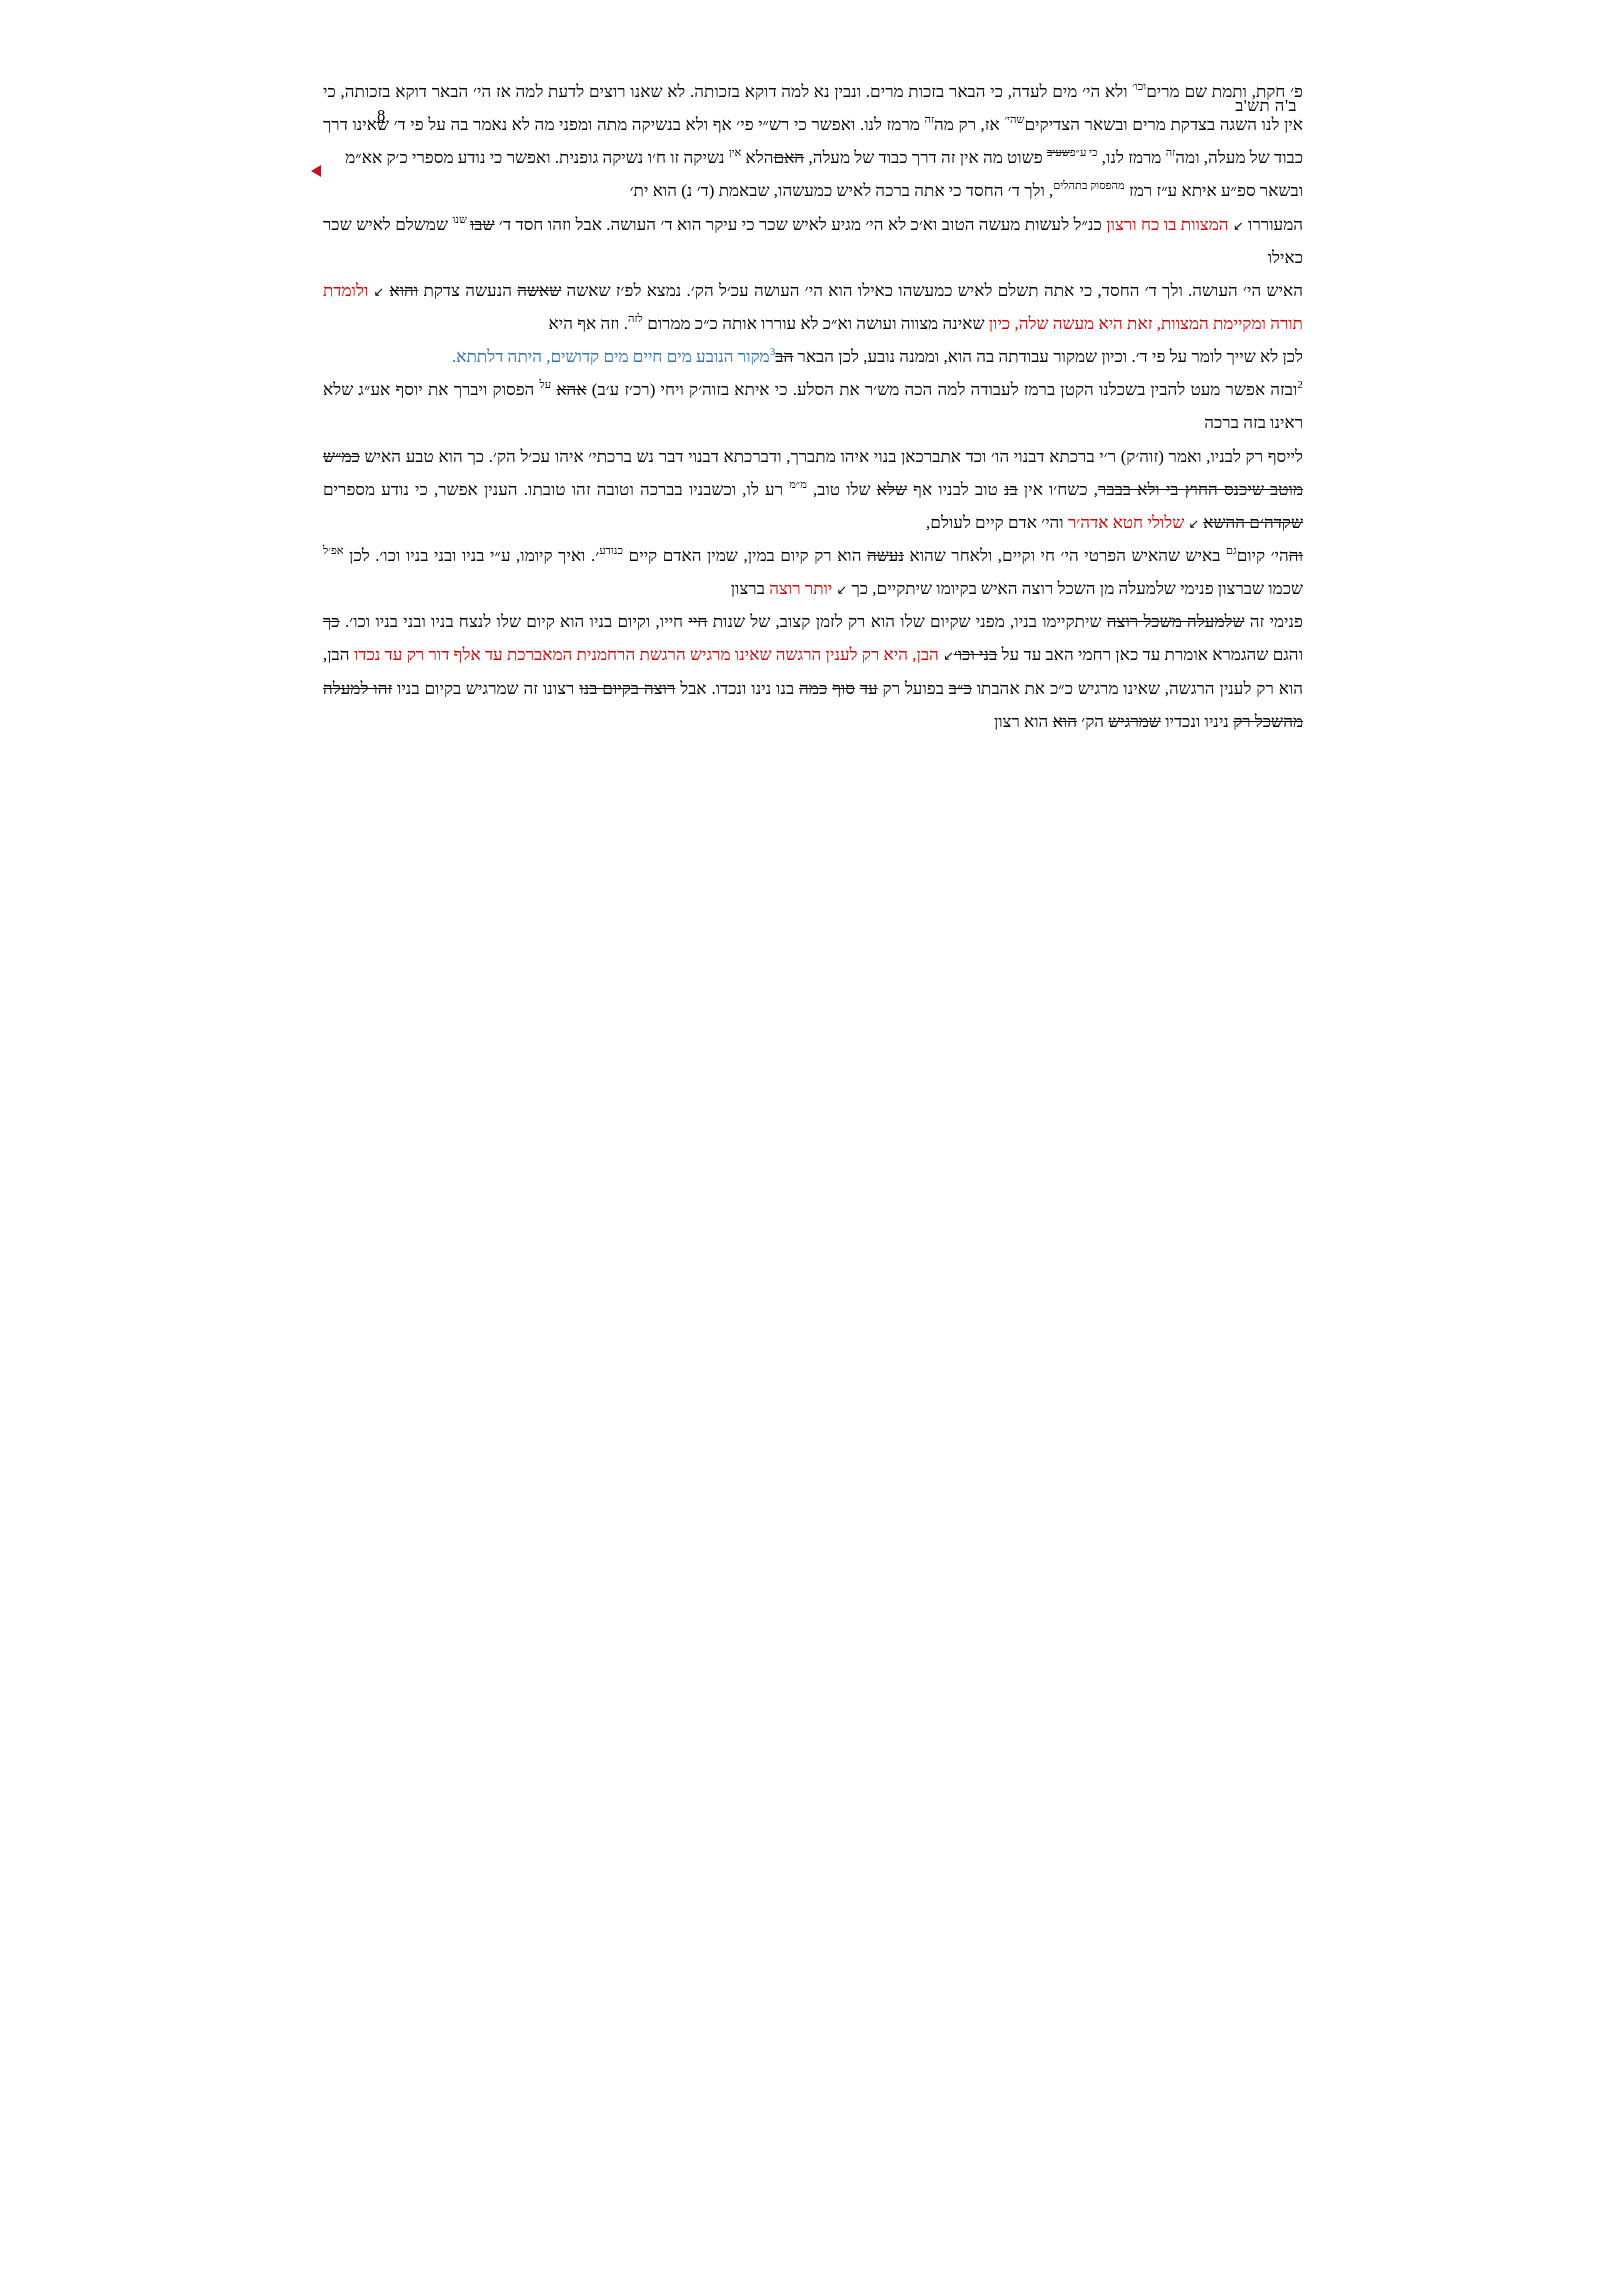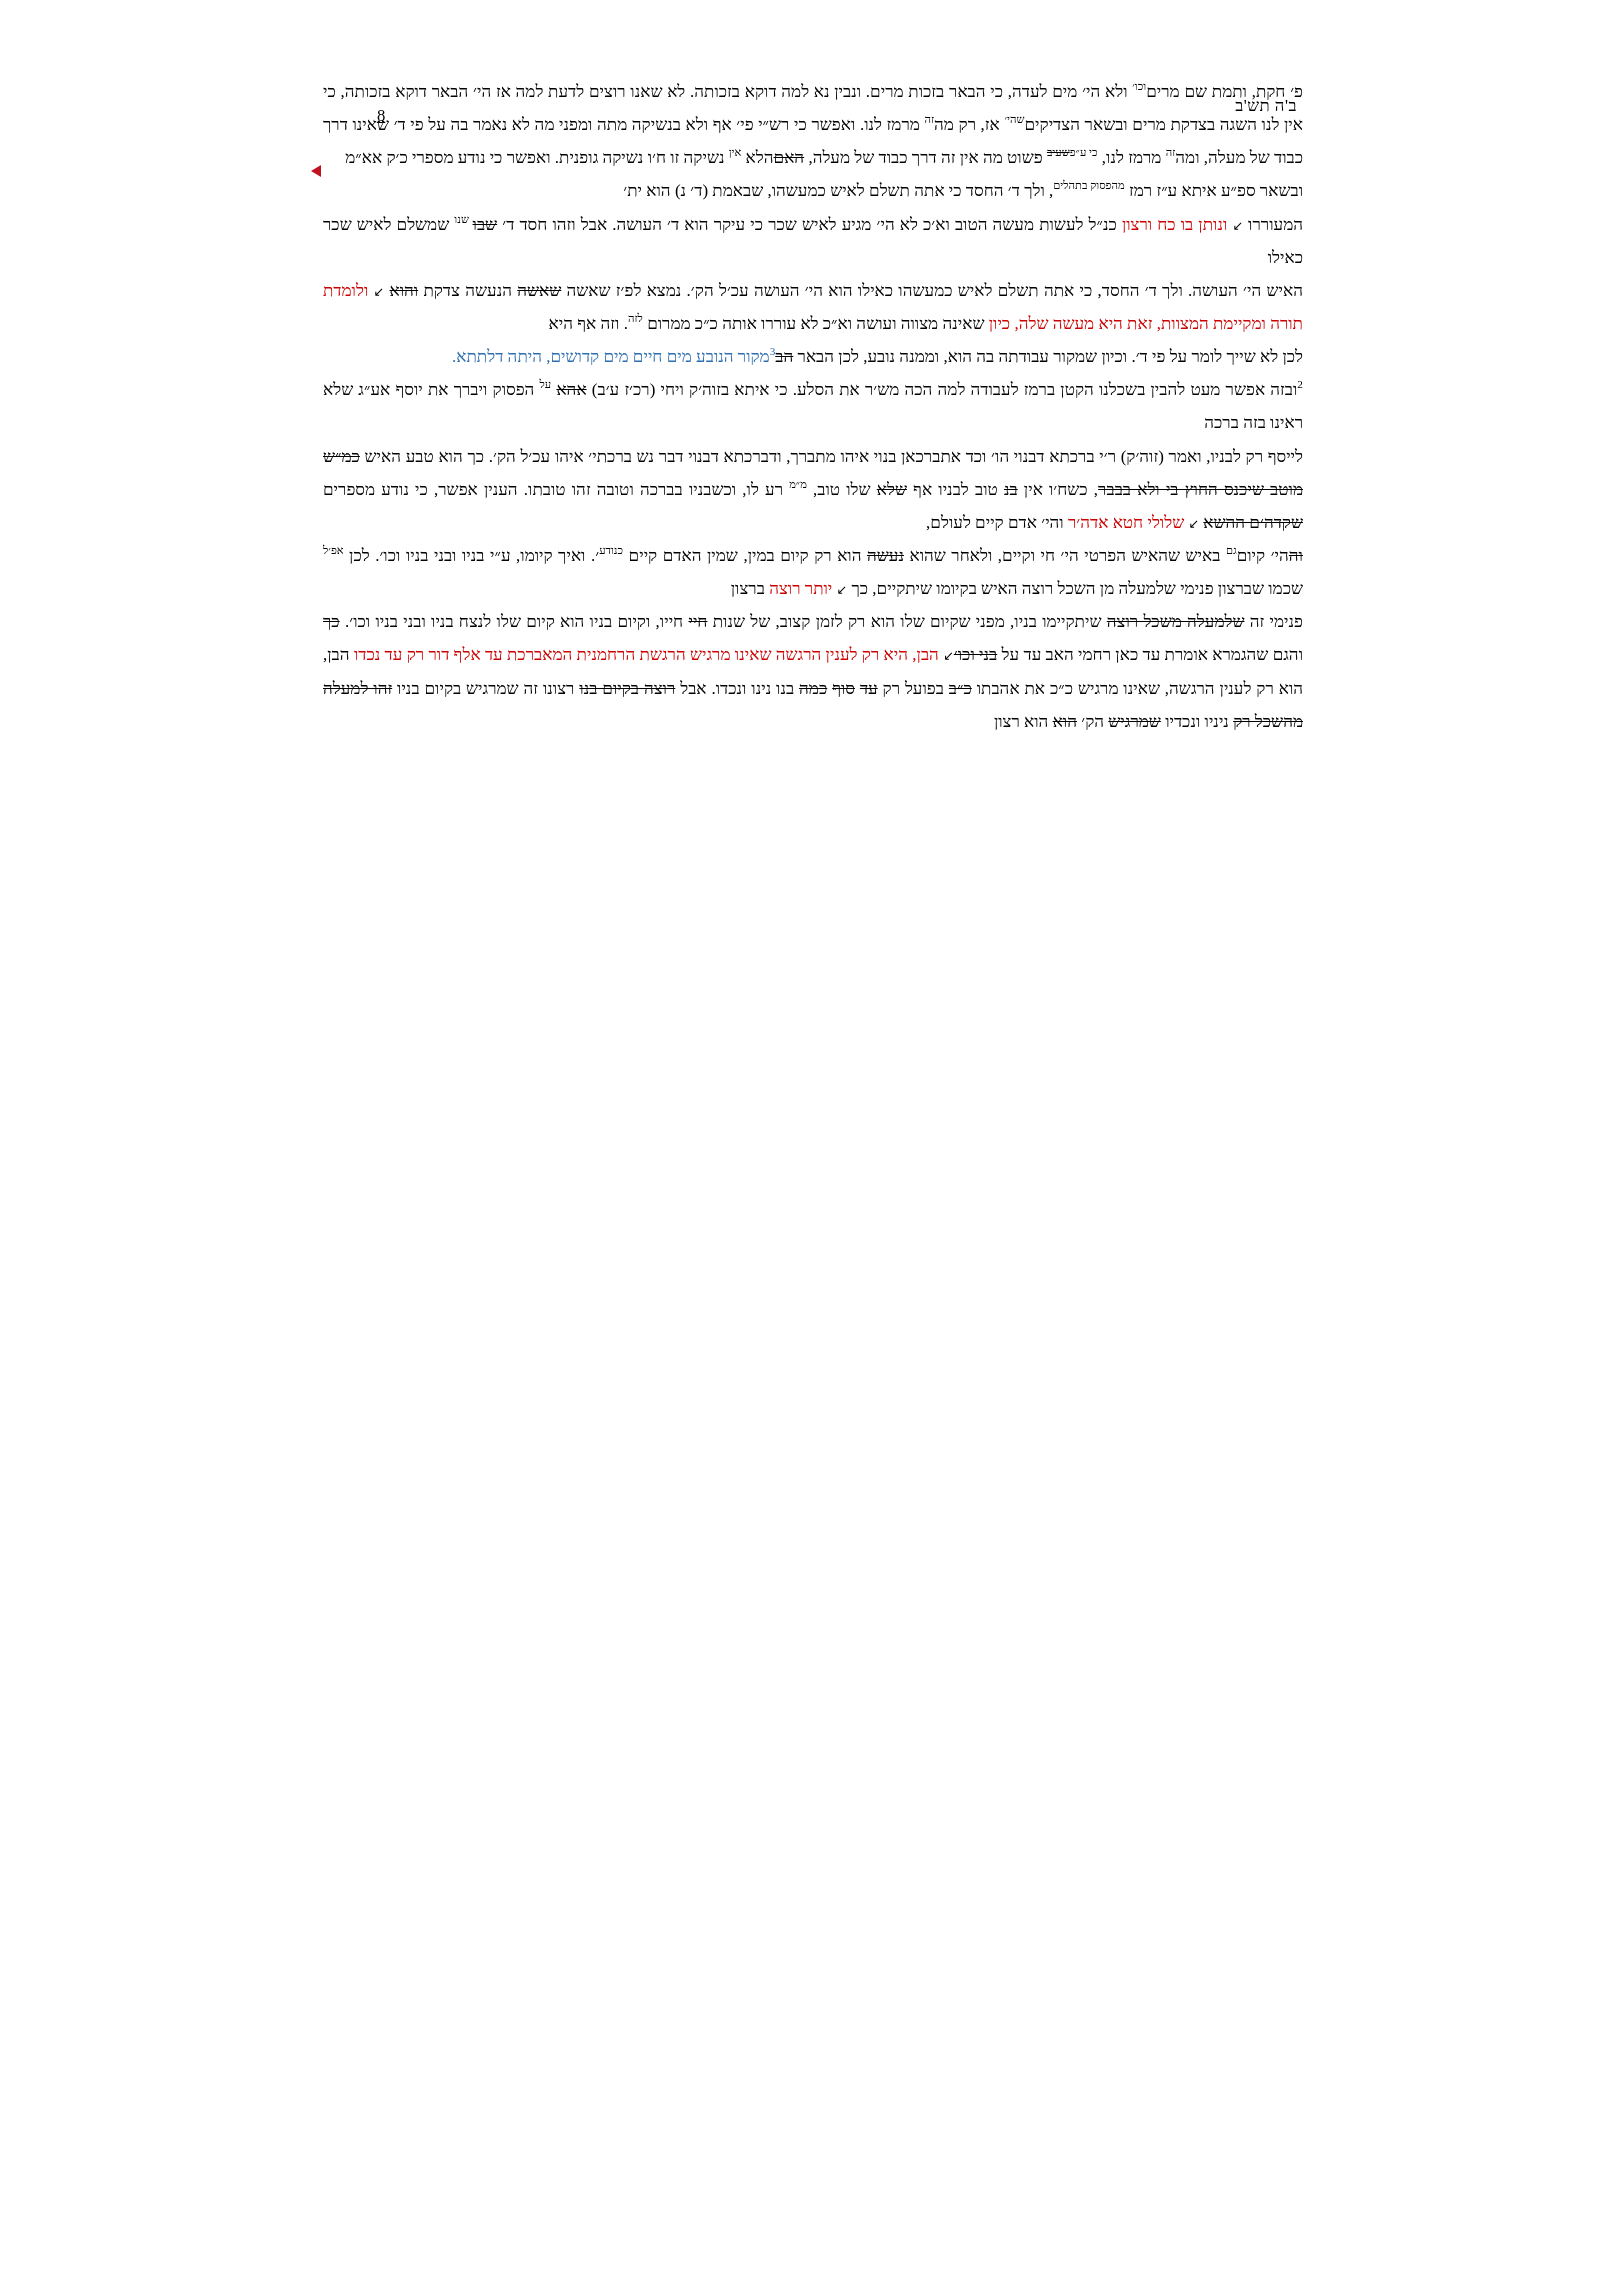--- a/index.html
+++ b/index.html
@@ -80,22 +80,22 @@
 <body>
 
 <div class="page">
 
   <div class="hdr">ב'ה  תש'ב</div>
   <div class="pgnum">8</div>
   <div class="mark-triangle"></div>
 
   <div class="doc" id="body-root">
       <p class="para"><span class="">פ׳ חקת, ותמת שם מרים</span><span class="sup">וכו׳</span><span class=""> ולא הי׳ מים לעדה, כי הבאר בזכות מרים. ונבין נא למה דוקא בזכותה. לא שאנו רוצים לדעת למה אז הי׳ הבאר דוקא בזכותה, כי אין לנו השגה בצדקת מרים ובשאר הצדיקים</span><span class="sup">שהי׳</span><span class=""> אז, רק מה</span><span class="sup">זה</span><span class=""> מרמז לנו. ואפשר כי רש״י פי׳ אף ולא בנשיקה מתה ומפני מה לא נאמר בה על פי ד׳ שאינו דרך כבוד של מעלה, ומה</span><span class="sup">זה</span><span class=""> מרמז לנו, </span><span class="sup">כי ע״פ</span><span class="strike sup">שעיב</span><span class=""> פשוט מה אין זה דרך כבוד של מעלה, </span><span class="strike">האם</span><span class="">הלא </span><span class="sup">אין</span><span class=""> נשיקה זו ח׳ו נשיקה גופנית. ואפשר כי נודע מספרי כ׳ק אא״מ</span></p>
-      <p class="para"><span class="">ובשאר ספ״ע איתא ע״ז רמז </span><span class="sup">מהפסוק בתהלים</span><span class="">, ולך ד׳ החסד כי אתה תשלם לאיש כמעשהו, שבאמת (ד׳ נ) הוא ית׳</span></p>
-      <p class="para"><span class="">המעוררו </span><span class="red ins-arrow">↙</span><span class="red"> ונותן בו כח ורצון</span><span class=""> כנ״ל לעשות מעשה הטוב וא׳כ לא הי׳ מגיע לאיש שכר כי עיקר הוא ד׳ העושה. אבל וזהו חסד ד׳ </span><span class="strike">שבו</span><span class="sup"> שנו</span><span class=""> שמשלם לאיש שכר כאילו</span></p>
+      <p class="para"><span class="">ובשאר ספ״ע איתא ע״ז רמז </span><span class="sup">מהפסוק בתהלים</span><span class="">, ולך ד׳ החסד כי אתה ברכה לאיש כמעשהו, שבאמת (ד׳ נ) הוא ית׳</span></p>
+      <p class="para"><span class="">המעוררו </span><span class="red ins-arrow">↙</span><span class="red"> המצוות בו כח ורצון</span><span class=""> כנ״ל לעשות מעשה הטוב וא׳כ לא הי׳ מגיע לאיש שכר כי עיקר הוא ד׳ העושה. אבל וזהו חסד ד׳ </span><span class="strike">שבו</span><span class="sup"> שנו</span><span class=""> שמשלם לאיש שכר כאילו</span></p>
       <p class="para"><span class="">האיש הי׳ העושה. ולך ד׳ החסד, כי אתה תשלם לאיש כמעשהו כאילו הוא הי׳ העושה עכ׳ל הק׳. נמצא לפ׳ז שאשה </span><span class="strike">שאשה</span><span class=""> הנעשה צדקת </span><span class="strike">והוא</span><span class=""> </span><span class="red ins-arrow">↙</span><span class="red"> ולומדת תורה ומקיימת המצוות, זאת היא מעשה שלה, כיון</span><span class=""> שאינה מצווה ועושה וא״כ לא עוררו אותה כ״כ ממרום </span><span class="sup">לזה</span><span class="">. וזה אף היא</span></p>
       <p class="para"><span class="">לכן לא שייך לומר על פי ד׳. וכיון שמקור עבודתה בה הוא, וממנה נובע, לכן הבאר </span><span class="strike">הב</span><span class="blue supn">3</span><span class="blue">מקור הנובע מים חיים מים קדושים, היתה דלתתא.</span></p>
       <p class="para"><span class="supn">2</span><span class="">ובזה אפשר מעט להבין בשכלנו הקטן ברמז לעבודה למה הכה מש׳ר את הסלע. כי איתא בזוה׳ק ויחי (רכ׳ז ע׳ב) </span><span class="strike">אהא</span><span class=""> </span><span class="sup">על</span><span class=""> הפסוק ויברך את יוסף אע״ג שלא ראינו בזה ברכה</span></p>
       <p class="para"><span class="">לייסף רק לבניו, ואמר (זוה׳ק) ר׳י ברכתא דבנוי הו׳ וכד אתברכאן בנוי איהו מתברך, ודברכתא דבנוי דבר נש ברכתי׳ איהו עכ׳ל הק׳. כך הוא טבע האיש </span><span class="strike">כמ״ש מוטב שיכנס החוץ בי ולא בבבר</span><span class="">, כשח׳ו אין </span><span class="strike">בנ</span><span class=""> טוב לבניו אף </span><span class="strike">שלא</span><span class=""> שלו טוב, </span><span class="sup">מ״מ</span><span class=""> רע לו, וכשבניו בברכה וטובה זהו טובתו. הענין אפשר, כי נודע מספרים </span><span class="strike">שקדה׳ם ההשא</span><span class=""> </span><span class="red ins-arrow">↙</span><span class="red"> שלולי חטא אדה׳ר</span><span class=""> והי׳ אדם קיים לעולם,</span></p>
       <p class="para"><span class="strike">וה</span><span class="">הי׳ קיום</span><span class="sup">גם</span><span class=""> באיש שהאיש הפרטי הי׳ חי וקיים, ולאחר שהוא </span><span class="strike">נעשה</span><span class=""> הוא רק קיום במין, שמין האדם קיים </span><span class="sup">כנודע</span><span class="">׳. ואיך קיומו, ע״י בניו ובני בניו וכו׳. לכן </span><span class="sup">אפ׳ל</span><span class=""> שכמו שברצון פנימי שלמעלה מן השכל רוצה האיש בקיומו שיתקיים, כך </span><span class="red ins-arrow">↙</span><span class="red"> יותר רוצה</span><span class=""> ברצון</span></p>
       <p class="para"><span class="">פנימי זה </span><span class="strike">שלמעלה משכל רוצה</span><span class=""> שיתקיימו בניו, מפני שקיום שלו הוא רק לזמן קצוב, של שנות </span><span class="strike">חיי</span><span class=""> חייו, וקיום בניו הוא קיום שלו לנצח בניו ובני בניו וכו׳. </span><span class="strike">כך</span><span class=""> והגם שהגמרא אומרת עד כאן רחמי האב עד על </span><span class="strike">בני וכו׳</span><span class="red ins-arrow">↙</span><span class="red"> הבן, היא רק לענין הרגשה שאינו מרגיש הרגשת הרחמנית המאברכת עד אלף דור רק עד נכדו</span><span class=""> הבן, הוא רק לענין הרגשה, שאינו מרגיש כ״כ את אהבתו </span><span class="strike">כ״ב</span><span class=""> בפועל רק </span><span class="strike">עד</span><span class=""> </span><span class="strike">סוף</span><span class=""> </span><span class="strike">כמה</span><span class=""> בנו נינו ונכדו. אבל </span><span class="strike">רוצה בקיום בנו</span><span class=""> רצונו זה שמרגיש בקיום בניו </span><span class="strike">זהו למעלה מהשכל רק</span><span class=""> ניניו ונכדיו </span><span class="strike">שמרגיש</span><span class=""> הק׳ </span><span class="strike">הוא</span><span class=""> הוא רצון</span></p>
     </div>
 
 </div>
 

